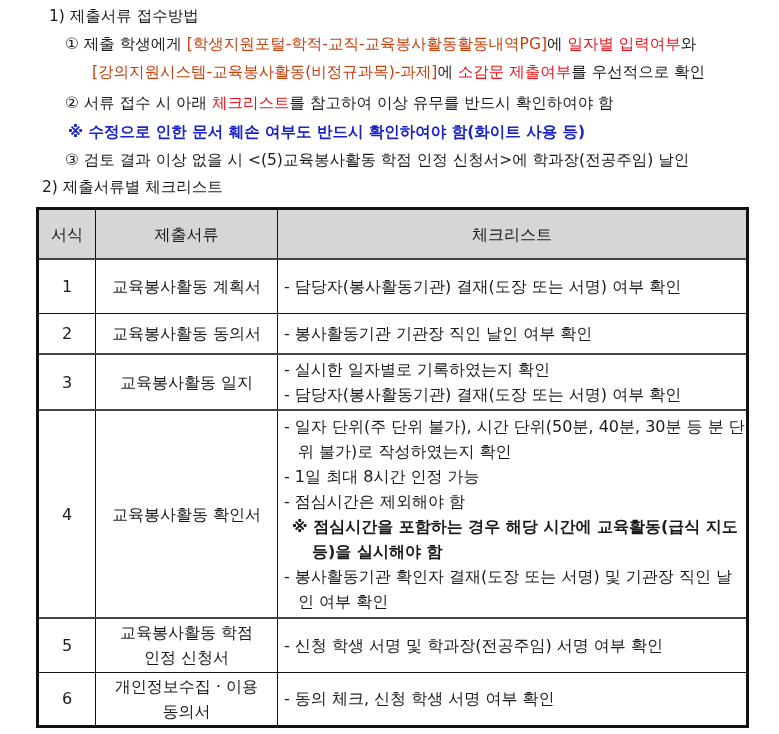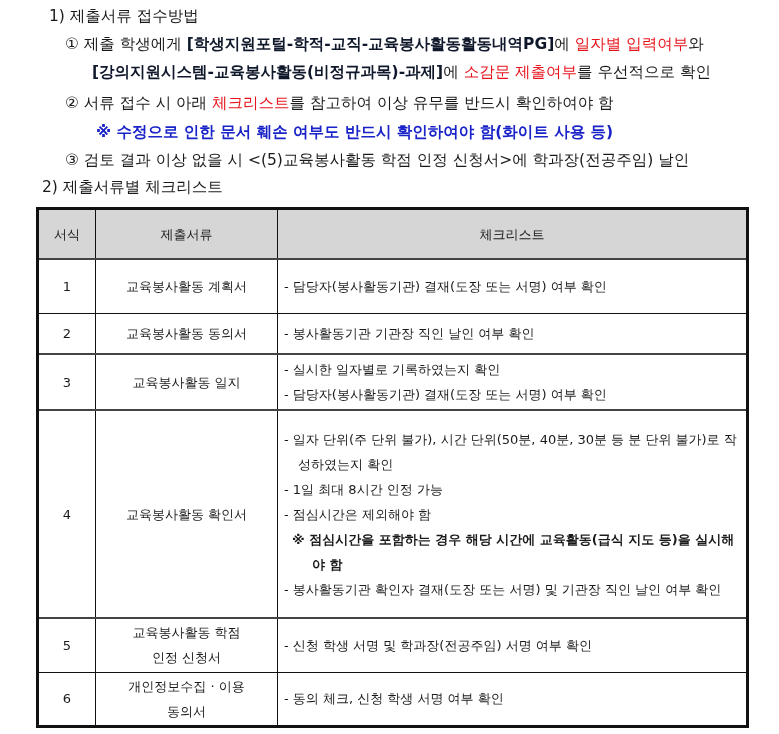--- a/index.html
+++ b/index.html
@@ -2,32 +2,32 @@
 <html><head>
 <meta charset="utf-8">
 <style>
   html, body { margin:0; padding:0; background:#ffffff; }
   body {
     width:779px; height:734px; position:relative; overflow:hidden;
     font-family: "DejaVu Sans", "Liberation Sans", sans-serif;
     color:#1a1a1a; font-size:15.5px;
   }
   .line { position:absolute; white-space:nowrap; line-height:20px; }
-  .b { font-weight:bold; color:#0f172a; }
+  .b { font-weight:normal; color:#c2410c; }
   .blue { color:#1a23c8; font-weight:bold; }
   .redb { color:#e8141c; font-weight:normal; }
 
   table.chk {
     position:absolute; left:36px; top:207px; width:713px;
     border-collapse:collapse; table-layout:fixed;
     border:3px solid #111;
   }
   table.chk th, table.chk td {
     border:1px solid #111; padding:0; vertical-align:middle;
-    font-size:13px; line-height:25px;margin-top:38px;
+    font-size:16px; line-height:25px;margin-top:38px;
   }
   table.chk th { background:#d6d6d6; font-weight:normal; height:48px; text-align:center; }
   table.chk tr.rowline td { border-top:2px solid #444; }
   td.num { text-align:center; }
   td.doc { text-align:center; }
   td.items { padding-left:6px !important; text-align:left; }
   .item { padding-left:14px; text-indent:-14px; white-space:normal; }
   .note { font-weight:bold; padding-left:28px; text-indent:-20px; }
 </style>
 </head>
@@ -40,21 +40,21 @@
   <span>제출 학생에게 </span><span class="b">[학생지원포털-학적-교직-교육봉사활동활동내역PG]</span><span>에 </span><span class="redb">일자별 입력여부</span><span>와</span>
 </div>
 <div class="line" style="left:92px; top:62px;">
   <span class="b">[강의지원시스템-교육봉사활동(비정규과목)-과제]</span><span>에 </span><span class="redb">소감문 제출여부</span><span>를 우선적으로 확인</span>
 </div>
 
 <div class="line" style="left:65px; top:93px;">
   <span>②</span>
   <span>서류 접수 시 아래 </span><span class="redb">체크리스트</span><span>를 참고하여 이상 유무를 반드시 확인하여야 함</span>
 </div>
-<div class="line blue" style="left:96px; top:122px;">※ 수정으로 인한 문서 훼손 여부도 반드시 확인하여야 함(화이트 사용 등)</div>
+<div class="line blue" style="left:68px; top:122px;">※ 수정으로 인한 문서 훼손 여부도 반드시 확인하여야 함(화이트 사용 등)</div>
 
 <div class="line" style="left:65px; top:150px;">
   <span>③</span>
   <span>검토 결과 이상 없을 시 &lt;(5)교육봉사활동 학점 인정 신청서&gt;에 학과장(전공주임) 날인</span>
 </div>
 
 <div class="line" style="left:42px; top:177px;">2) 제출서류별 체크리스트</div>
 
 <table class="chk">
   <colgroup>

